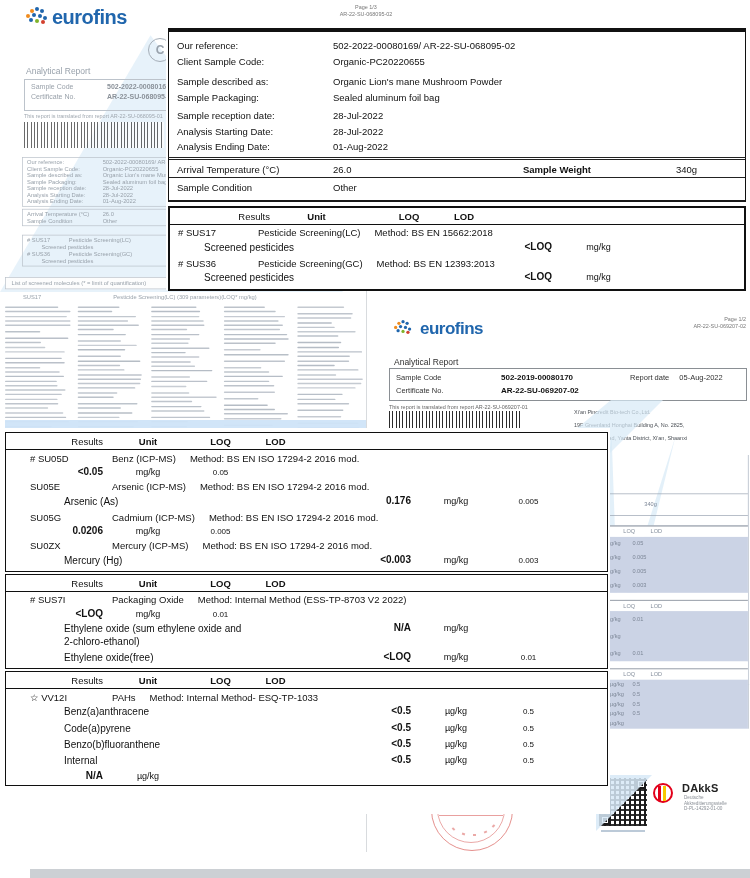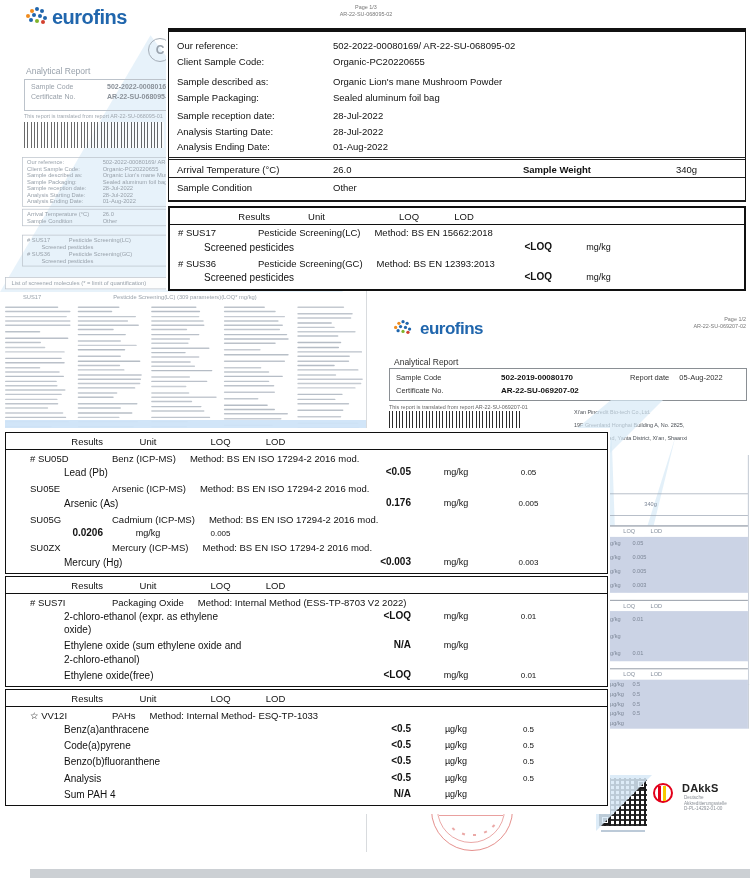--- a/index.html
+++ b/index.html
@@ -49,21 +49,21 @@
   #molCols{display:flex;gap:10px;margin-top:9px;width:700px;}
   .mcol{flex:1 1 0;}
   .dash{height:2px;background:#b5bcc5;border-radius:1px;}
 
   #selBand{background:#cfe4f8;opacity:.95;}
 
   
   .sheet{background:#fff;}
   .box{border:1.5px solid #101010;background:#fff;box-sizing:border-box;}
   .hdr{display:flex;border-bottom:1.75px solid #101010;padding:3px 0 2px;}
-  .hcell{font-size:9.5px;font-weight:400;}
+  .hcell{font-size:9.5px;font-weight:700;}
   .ghead{display:flex;padding:2.5px 0 1px 24px;font-size:9.5px;}
   .ghead .gcode{flex:0 0 82px;}
   .ghead .gmeth{margin-left:14px;}
   .rrow{display:flex;align-items:flex-start;padding:1.5px 0;}
   .rrow .param{margin-left:58px;flex:0 0 250px;font-size:10px;white-space:pre-line;line-height:1.32;}
   .res{flex:0 0 97px;text-align:right;font-weight:bold;font-size:10px;}
   .unit{flex:0 0 90px;text-align:center;font-size:9px;padding-top:1px;}
   .loq{flex:0 0 55px;text-align:center;font-size:8px;padding-top:2px;}
   .lod{flex:0 0 55px;text-align:center;font-size:8px;padding-top:2px;}
   .hdr .res{font-weight:400;font-size:9.5px;}
@@ -680,21 +680,20 @@
             <span class="unit hcell">Unit</span>
             <span class="loq hcell">LOQ</span>
             <span class="lod hcell">LOD</span>
           </div>
           <div class="ghead">
             <span class="gcode"># SU05D</span>
             <span class="gname">Benz (ICP-MS)</span>
             <span class="gmeth">Method: BS EN ISO 17294-2 2016 mod.</span>
           </div>
           <div class="rrow">
-            <span class="param">Lead (Pb)</span>
             <span class="res">&lt;0.05</span>
             <span class="unit">mg/kg</span>
             <span class="loq">0.05</span>
             <span class="lod"></span>
           </div>
           <div class="ghead">
             <span class="gcode">SU05E</span>
             <span class="gname">Arsenic (ICP-MS)</span>
             <span class="gmeth">Method: BS EN ISO 17294-2 2016 mod.</span>
           </div>
@@ -736,22 +735,20 @@
             <span class="unit hcell">Unit</span>
             <span class="loq hcell">LOQ</span>
             <span class="lod hcell">LOD</span>
           </div>
           <div class="ghead">
             <span class="gcode"># SUS7I</span>
             <span class="gname">Packaging Oxide</span>
             <span class="gmeth">Method: Internal Method (ESS-TP-8703 V2 2022)</span>
           </div>
           <div class="rrow">
-            <span class="param">2-chloro-ethanol (expr. as ethylene
-oxide)</span>
             <span class="res">&lt;LOQ</span>
             <span class="unit">mg/kg</span>
             <span class="loq">0.01</span>
             <span class="lod"></span>
           </div>
           <div class="rrow">
             <span class="param">Ethylene oxide (sum ethylene oxide and
 2-chloro-ethanol)</span>
             <span class="res">N/A</span>
             <span class="unit">mg/kg</span>
@@ -794,28 +791,27 @@
             <span class="lod"></span>
           </div>
           <div class="rrow">
             <span class="param">Benzo(b)fluoranthene</span>
             <span class="res">&lt;0.5</span>
             <span class="unit">µg/kg</span>
             <span class="loq">0.5</span>
             <span class="lod"></span>
           </div>
           <div class="rrow">
-            <span class="param">Analysis</span>
+            <span class="param">Internal</span>
             <span class="res">&lt;0.5</span>
             <span class="unit">µg/kg</span>
             <span class="loq">0.5</span>
             <span class="lod"></span>
           </div>
           <div class="rrow" style="padding-bottom: 4px;">
-            <span class="param">Sum PAH 4</span>
             <span class="res">N/A</span>
             <span class="unit">µg/kg</span>
             <span class="loq"></span>
             <span class="lod"></span>
           </div>
         </div>
       </div>
   </div>
 
   <div class="abs graybar" style="left:30px;top:869px;width:720px;height:9px;z-index:9;"></div>

